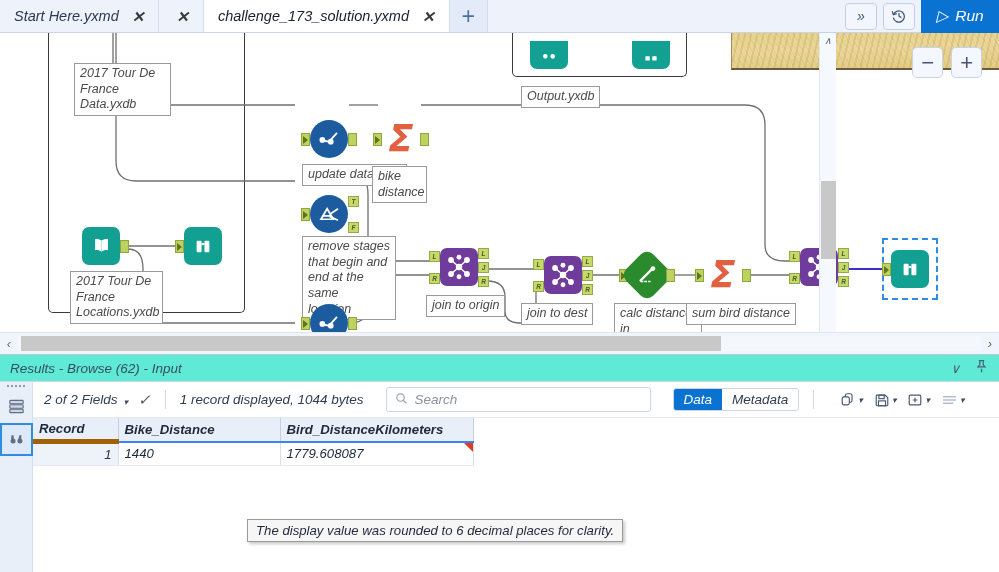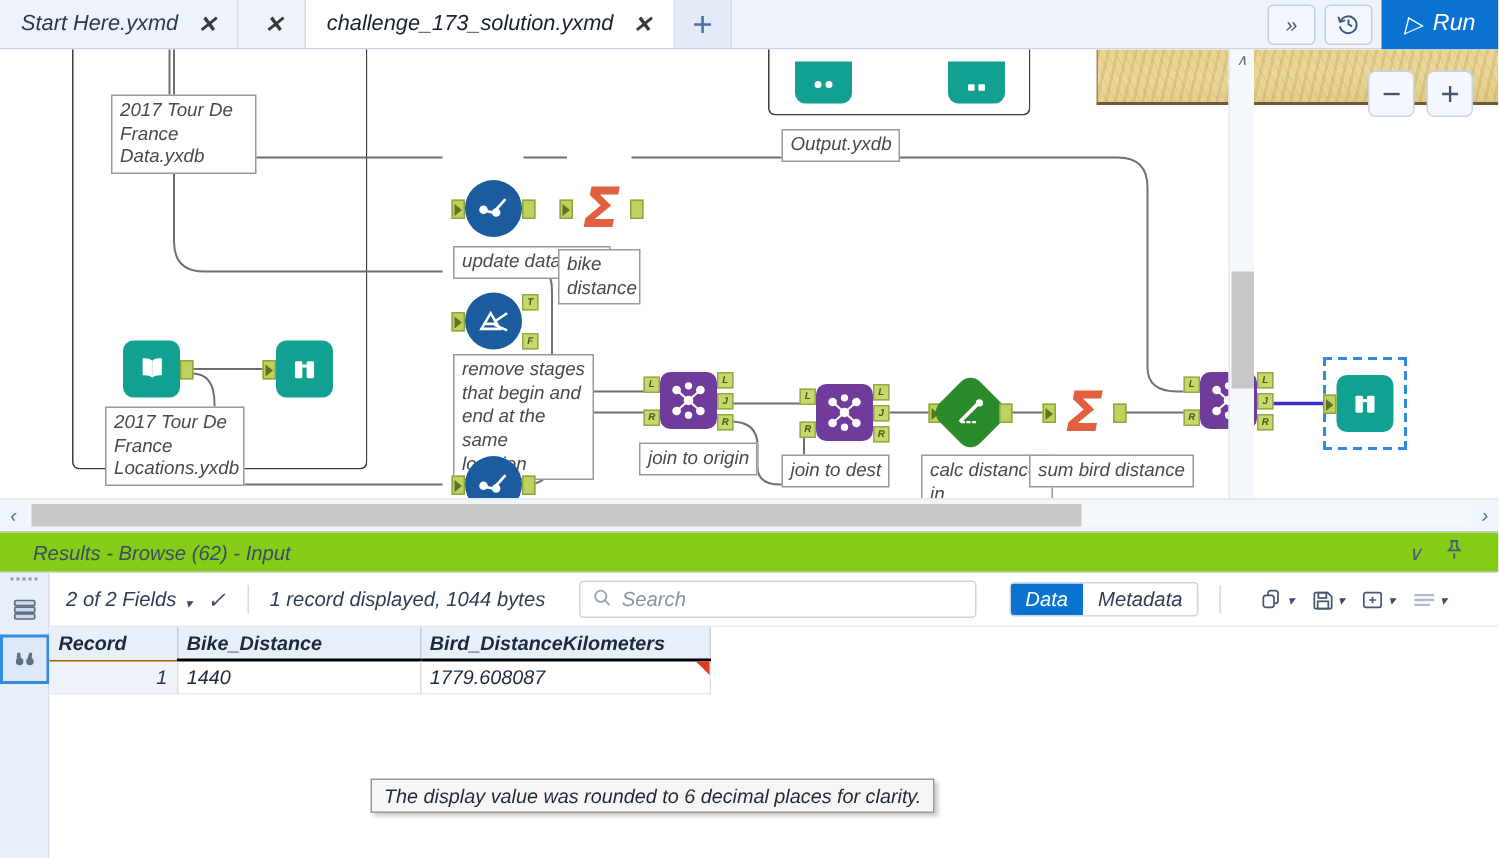--- a/index.html
+++ b/index.html
@@ -147,22 +147,22 @@
   }
   .vscroll .varrow { height: 16px; text-align: center; font-size: 10px; color: #5a6a80; line-height: 16px; cursor: pointer; }
   .vscroll .vthumb { position: absolute; left: 1px; top: 148px; width: 15px; height: 78px; background: #c8c8c8; }
 
   
   .results {
     position: absolute; left: 0; top: 354px; width: 999px; height: 218px;
     background: #ffffff; border-top: 1px solid #bac7da;
   }
   .results-title {
-    height: 27px; background: #84cc16; display: flex; align-items: center;
-    padding: 0 22px; font-size: 13.5px; color: #3c4c63;
+    height: 27px; background: #5eead4; display: flex; align-items: center;
+    padding: 0 10px; font-size: 13.5px; color: #3c4c63;
     border-bottom: 1px solid #cfd9e8;
   }
   .results-title .spacer { margin-left: auto; display: flex; align-items: center; gap: 14px; }
   .res-chevron { font-size: 13px; color: #4a5d79; cursor: pointer; }
   .pin-icon { cursor: pointer; }
 
   .results-toolbar {
     height: 36px; background: #ffffff; display: flex; align-items: center;
     padding: 0 10px 0 44px; gap: 10px; border-bottom: 1px solid #e5e9f0;
     font-size: 13.5px; color: #2f3d52;
@@ -196,24 +196,24 @@
   .rail-item {
     width: 33px; height: 33px; display: flex; align-items: center; justify-content: center; cursor: pointer;
   }
   .rail-item.sel { border: 2px solid #2f8ce0; background: #dde9f8; }
 
   
   .grid { position: absolute; left: 33px; top: 63px; right: 0; bottom: 0; background: #ffffff; }
   table.res { border-collapse: collapse; font-size: 13.2px; }
   table.res th {
     background: #e9eff9; color: #1d2a3c; font-weight: 700; text-align: left;
-    padding: 3px 6px; border-right: 1px solid #c4cfdf; border-bottom: 2px solid #000000;
+    padding: 3px 6px; border-right: 1px solid #c4cfdf; border-bottom: 2px solid #3b82f6;
     height: 21px;
   }
-  table.res th.rec { border-bottom: 1px solid #a16207; }
+  table.res th.rec { border-bottom: 5px solid #a16207; }
   table.res td {
     padding: 3px 6px; border-right: 1px solid #d7dfea; border-bottom: 1px solid #e6ebf3;
     color: #1d2a3c; background: #ffffff; height: 21px; vertical-align: top;
   }
   table.res td.rec { background: #eef2f9; text-align: right; color: #2a3650; }
   .cell-flag { position: relative; }
   .cell-flag::after {
     content:''; position: absolute; top: 0; right: 0;
     border-top: 9px solid #e03a1f; border-left: 9px solid transparent;
   }

